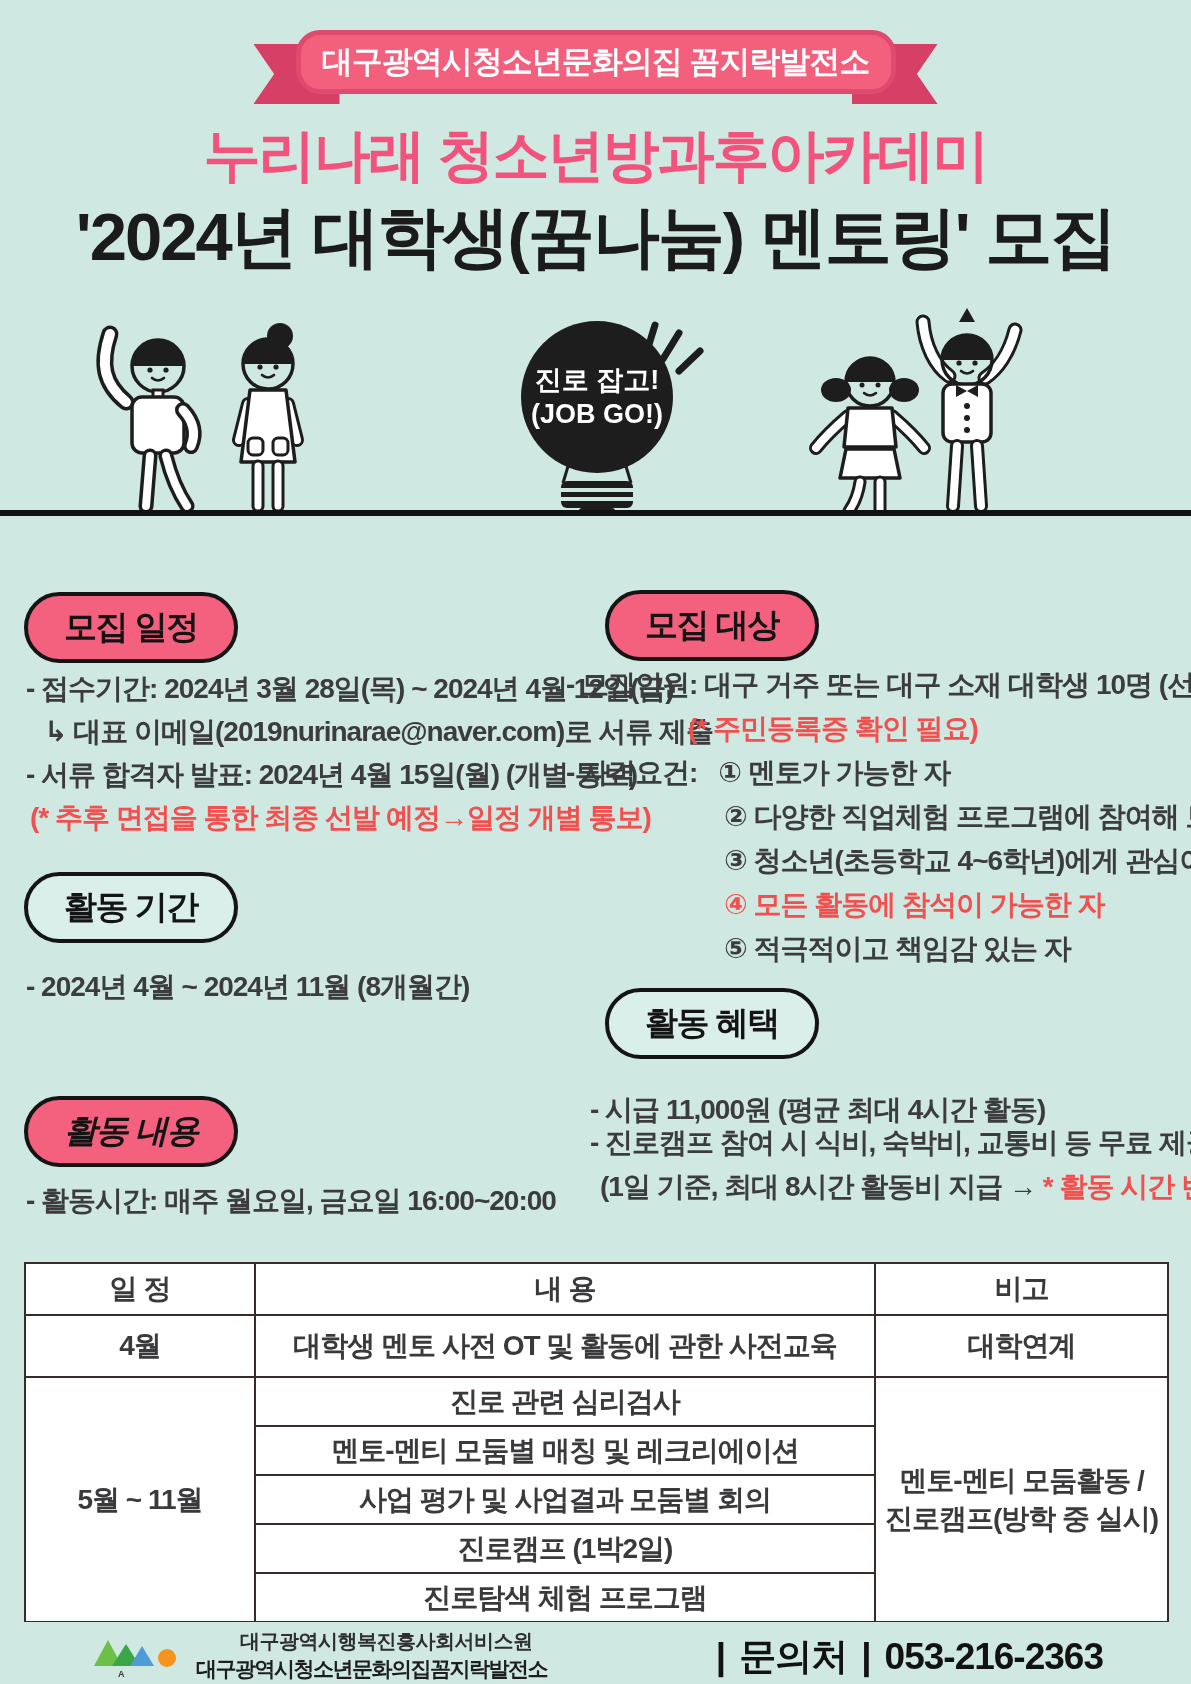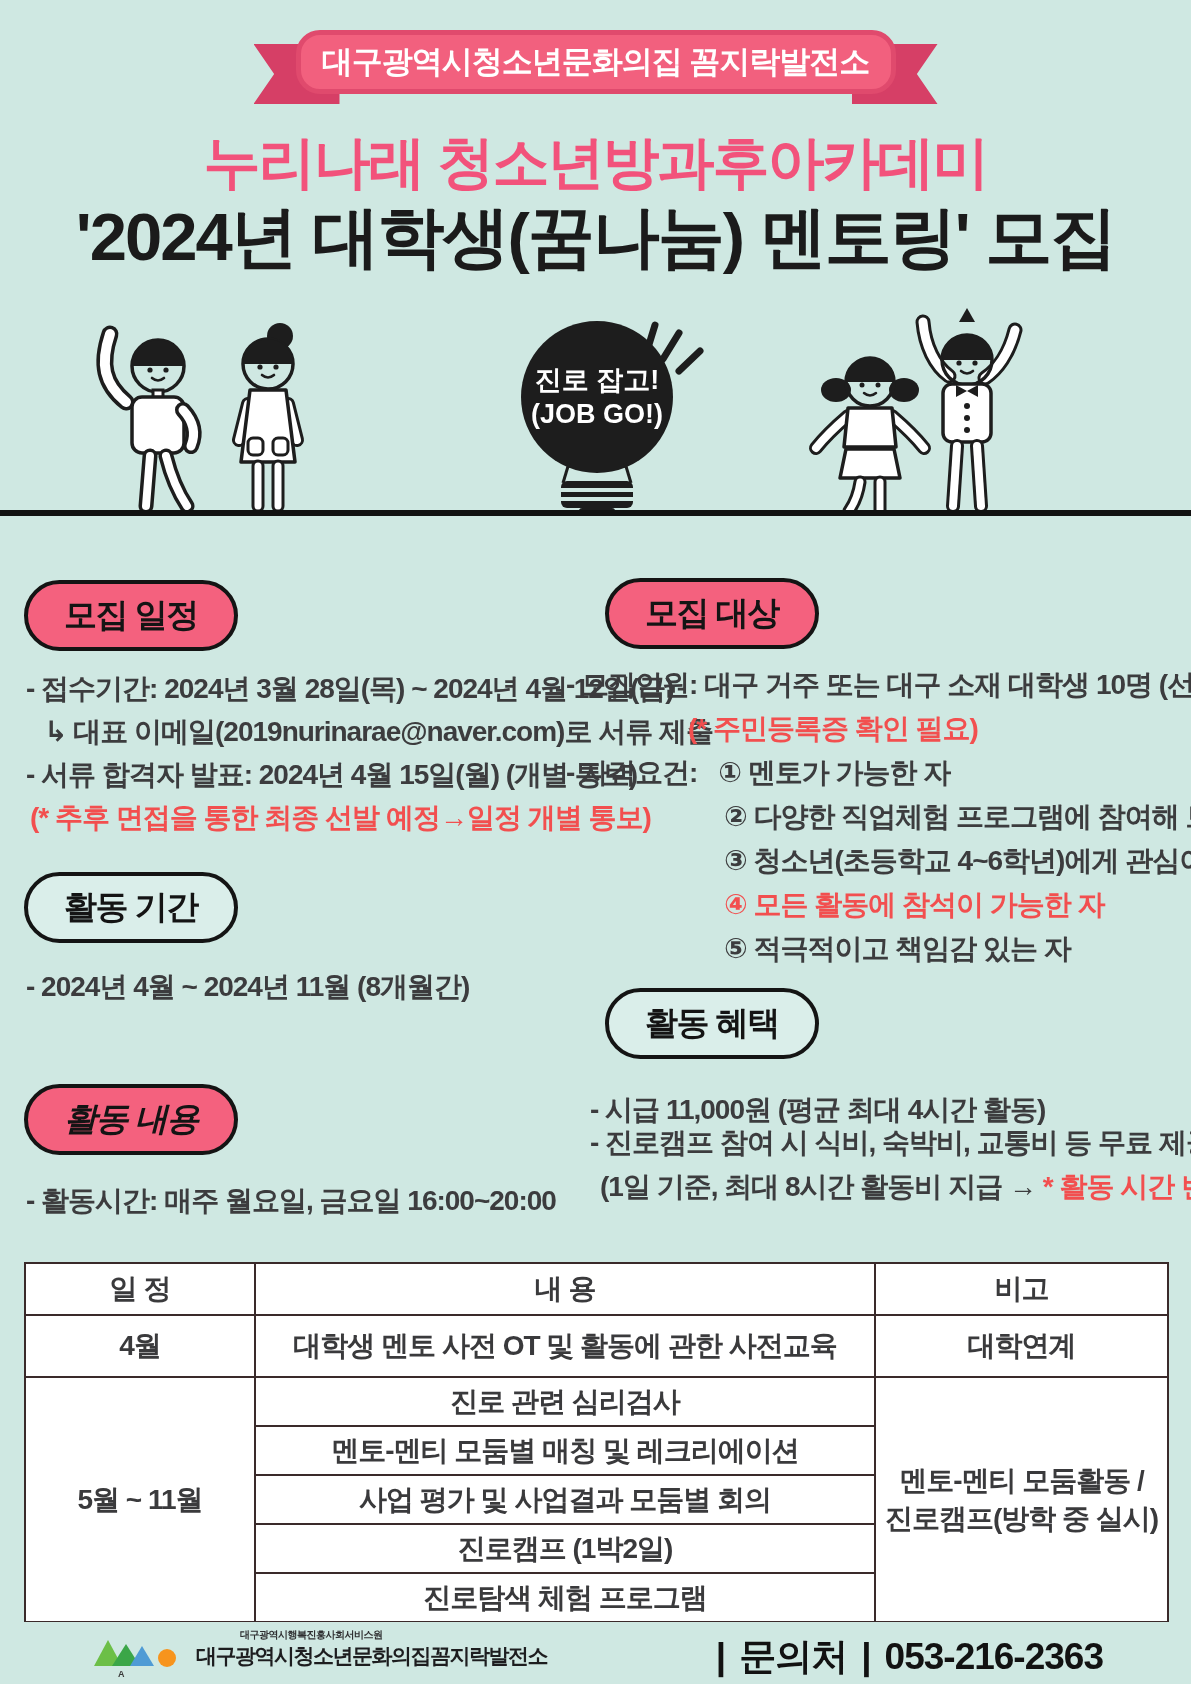--- a/index.html
+++ b/index.html
@@ -8,53 +8,53 @@
 
   
   .ribbon{position:absolute;top:30px;left:50%;transform:translateX(-50%);width:600px;height:64px;}
   .ribbon-tail{position:absolute;top:14px;width:86px;height:60px;background:#d63f66;}
   .ribbon-tail.left{left:-42px;clip-path:polygon(0 0,100% 0,100% 100%,0 100%,24% 50%);}
   .ribbon-tail.right{right:-42px;clip-path:polygon(0 0,100% 0,76% 50%,100% 100%,0 100%);}
   .ribbon-banner{position:absolute;inset:0;background:#f2607e;border:5px solid #e04a6d;border-radius:24px;
     display:flex;align-items:center;justify-content:center;color:#ffffff;font-weight:800;font-size:31px;letter-spacing:-1px;}
 
   
-  .title1{position:absolute;top:118px;left:0;width:100%;text-align:center;color:#f2527b;font-size:57px;font-weight:800;letter-spacing:-2px;margin-top:7px;}
+  .title1{position:absolute;top:118px;left:0;width:100%;text-align:center;color:#f2527b;font-size:57px;font-weight:800;letter-spacing:-2px;}
   .title2{position:absolute;top:192px;left:0;width:100%;text-align:center;color:#1b1b1b;font-size:67px;font-weight:800;letter-spacing:-2px;}
 
   .ground{position:absolute;top:510px;left:0;width:100%;height:6px;background:#121212;}
 
   .figure{position:absolute;}
 
   
   .badge{position:absolute;display:inline-flex;align-items:center;justify-content:center;
     border:4px solid #141414;border-radius:44px;font-weight:800;font-size:33px;color:#141414;
     padding:9px 36px;letter-spacing:-1.5px;white-space:nowrap;}
-  .badge.pink{background:#f4617e;}
+  .badge.pink{background:#f4617e;margin-top:12px;}
   .badge.mint{background:#daeeea;}
 
   
   .line{position:absolute;font-weight:700;font-size:28px;color:#3c3c3e;letter-spacing:-1px;white-space:nowrap;}
   .line .red, .line.red{color:#f24f4f;}
 
   
   .sch-table{position:absolute;top:1262px;left:24px;width:1143px;border-collapse:collapse;background:#ffffff;table-layout:fixed;}
   .sch-table td,.sch-table th{border:2px solid #3a2a2a;text-align:center;vertical-align:middle;
     font-size:28px;font-weight:700;color:#3a3a3c;letter-spacing:-1px;background:#ffffff;padding:0;}
   .col-a{width:230px;}.col-b{width:620px;}.col-c{width:293px;}
   .row-head{height:52px;}
   .row-april{height:62px;}
   .row-item{height:49px;}
   .note-line{line-height:38px;}
 
   
   .footer{position:absolute;top:1622px;left:0;width:100%;height:62px;background:#cfe8e2;}
   .footer-logo{position:absolute;left:92px;top:12px;}
   .org{position:absolute;left:196px;top:6px;}
-  .org-small{font-size:10px;font-weight:700;color:#2e2e30;letter-spacing:-0.5px;padding-left:44px;}
+  .org-small{font-size:20px;font-weight:700;color:#2e2e30;letter-spacing:-0.5px;padding-left:44px;}
   .org-large{font-size:21px;font-weight:800;color:#1d1d1f;letter-spacing:-1.5px;}
   .contact{position:absolute;right:88px;top:10px;font-size:37px;font-weight:800;color:#121212;letter-spacing:-1px;display:flex;gap:14px;align-items:center;}
   .contact .bar{font-weight:800;}
 
   svg text{font-family:"Liberation Sans","DejaVu Sans",sans-serif;}
 </style>
 </head>
 <body>
 
 <div class="poster">

